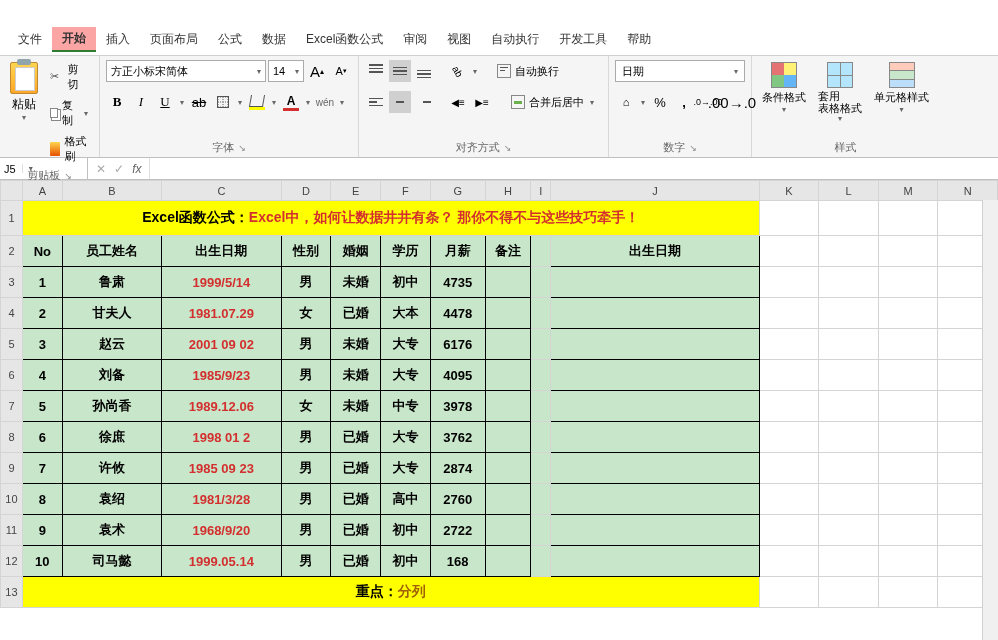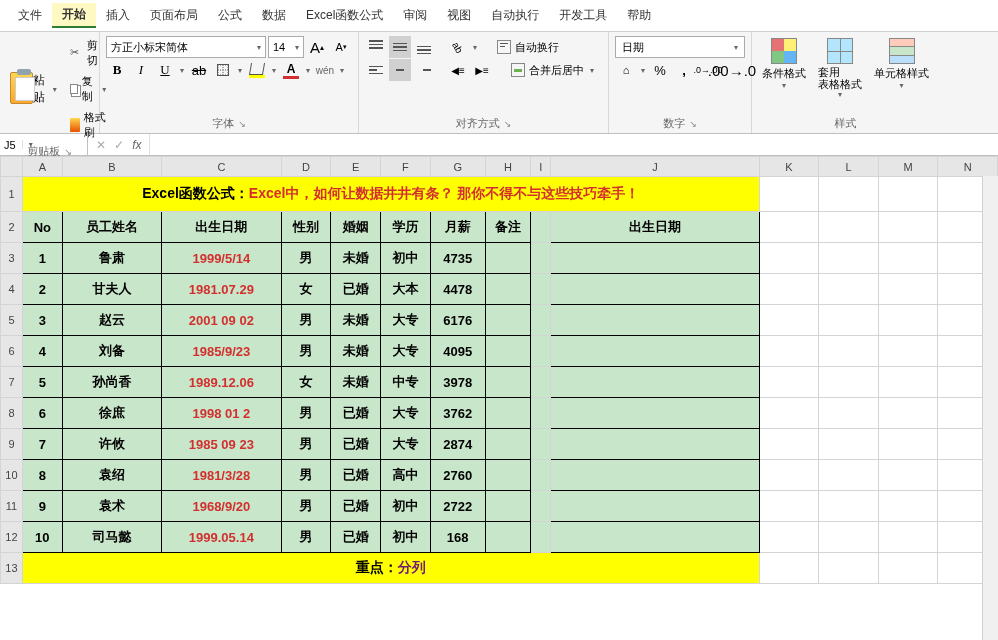--- a/index.html
+++ b/index.html
@@ -1,43 +1,43 @@
 <!DOCTYPE html>
 <html><head>
   <meta charset="utf-8">
   <style>
     * { margin: 0; padding: 0; box-sizing: border-box; }
     body { font-family: "Microsoft YaHei", Arial, sans-serif; font-size: 12px; background: #fff; overflow: hidden; width: 998px; height: 640px; }
     
     
-    .menubar { display: flex; background: #fff; border-bottom: 1px solid #d0d0d0; height: 32px; align-items: center; padding-left: 8px; }
+    .menubar { display: flex; background: #fff; border-bottom: 1px solid #d0d0d0; height: 32px; align-items: center; padding-left: 8px; margin-top: 24px; }
     .menubar .menu-item { padding: 3px 10px; cursor: pointer; color: #333; }
-    .menubar .menu-item.active { background: #fef9c3; border-bottom: 2px solid #2e7d32; font-weight: bold; }
+    .menubar .menu-item.active { background: #fca5a5; border-bottom: 2px solid #2e7d32; font-weight: bold; }
     
     
     .ribbon { display: flex; background: #f5f5f5; border-bottom: 1px solid #c0c0c0; height: 102px; }
     .ribbon-group { border-right: 1px solid #d8d8d8; padding: 4px 6px 2px; display: flex; flex-direction: column; justify-content: space-between; }
     .ribbon-group-label { text-align: center; font-size: 11px; color: #666; padding-top: 2px; display: flex; justify-content: center; align-items: center; gap: 4px; }
     .ribbon-group-label .launcher { font-size: 9px; color: #888; }
     .ribbon-content { display: flex; gap: 4px; flex: 1; }
     
     
-    .clipboard-paste { display: flex; align-items: center; padding: 2px 4px; cursor: pointer; }
+    .clipboard-paste { display: flex; flex-direction: column; align-items: center; padding: 2px 4px; cursor: pointer; }
     .paste-icon { width: 28px; height: 32px; background: linear-gradient(#ffd54f,#ffa726); border: 1px solid #c08830; border-radius: 2px; position: relative; margin-bottom: 2px; }
     .paste-icon::before { content: ""; position: absolute; top: -4px; left: 6px; width: 14px; height: 6px; background: #90a4ae; border-radius: 2px; }
     .paste-icon::after { content: ""; position: absolute; top: 4px; left: 4px; width: 18px; height: 22px; background: #fff; border: 1px solid #ccc; }
     .clip-btns { display: flex; flex-direction: column; gap: 2px; }
     .clip-btn { display: flex; align-items: center; gap: 4px; padding: 2px 4px; cursor: pointer; font-size: 11px; }
     .clip-btn .ic { width: 14px; height: 14px; display: inline-block; }
     .cut-ic { color: #555; }
     .copy-ic { border: 1px solid #888; background: #fff; box-shadow: 2px 2px 0 #fff, 2px 2px 0 1px #888; width: 10px !important; height: 10px !important; }
     .brush-ic { background: linear-gradient(#ffd54f,#e65100); border-radius: 1px; }
     
     
-    .font-row { display: flex; gap: 2px; align-items: center; margin-bottom: 1px; }
+    .font-row { display: flex; gap: 2px; align-items: center; margin-bottom: 9px; }
     .font-sel { height: 22px; border: 1px solid #ababab; background: #fff; padding: 0 4px; font-size: 11px; display: flex; align-items: center; }
     .font-name { width: 160px; }
     .font-size { width: 36px; text-align: center; justify-content: center; }
     .sel-arrow { margin-left: auto; font-size: 8px; color: #666; padding-left: 4px; }
     .font-btn { width: 22px; height: 22px; display: flex; align-items: center; justify-content: center; cursor: pointer; font-size: 13px; }
     .font-btn.bold { font-weight: bold; font-family: "Times New Roman"; }
     .font-btn.italic { font-style: italic; font-family: "Times New Roman"; }
     .font-btn.underline { text-decoration: underline; font-family: "Times New Roman"; }
     .font-btn.strike { text-decoration: line-through; }
     .font-dd { width: 8px; font-size: 8px; color: #666; display: flex; align-items: center; justify-content: center; cursor: pointer; }
@@ -93,21 +93,21 @@
     .title-cell .red { color: #d32f2f; }
     
     .hdr-cell { background: #c8e6c9; text-align: center; font-weight: bold; padding: 6px 2px; font-size: 13px; border: 1.5px solid #000 !important; }
     .data-cell { background: #c8e6c9; text-align: center; padding: 6px 2px; font-size: 13px; font-weight: bold; border: 1.5px solid #000 !important; }
     .data-cell.red { color: #d32f2f; }
     .empty-green { background: #c8e6c9; border: 1.5px solid #000 !important; }
     .gap-cell { background: #c8e6c9; }
     
     .footer-row td.footer-cell { background: #ffff00; text-align: center; font-weight: bold; padding: 6px 0; font-size: 14px; }
     .footer-cell .blk { color: #000; }
-    .footer-cell .red { color: #701a75; }
+    .footer-cell .red { color: #a16207; }
     
     .plain { background: #fff; }
     
     .col-A { width: 40px; }
     .col-B { width: 100px; }
     .col-C { width: 120px; }
     .col-D { width: 50px; }
     .col-E { width: 50px; }
     .col-F { width: 50px; }
     .col-G { width: 55px; }

